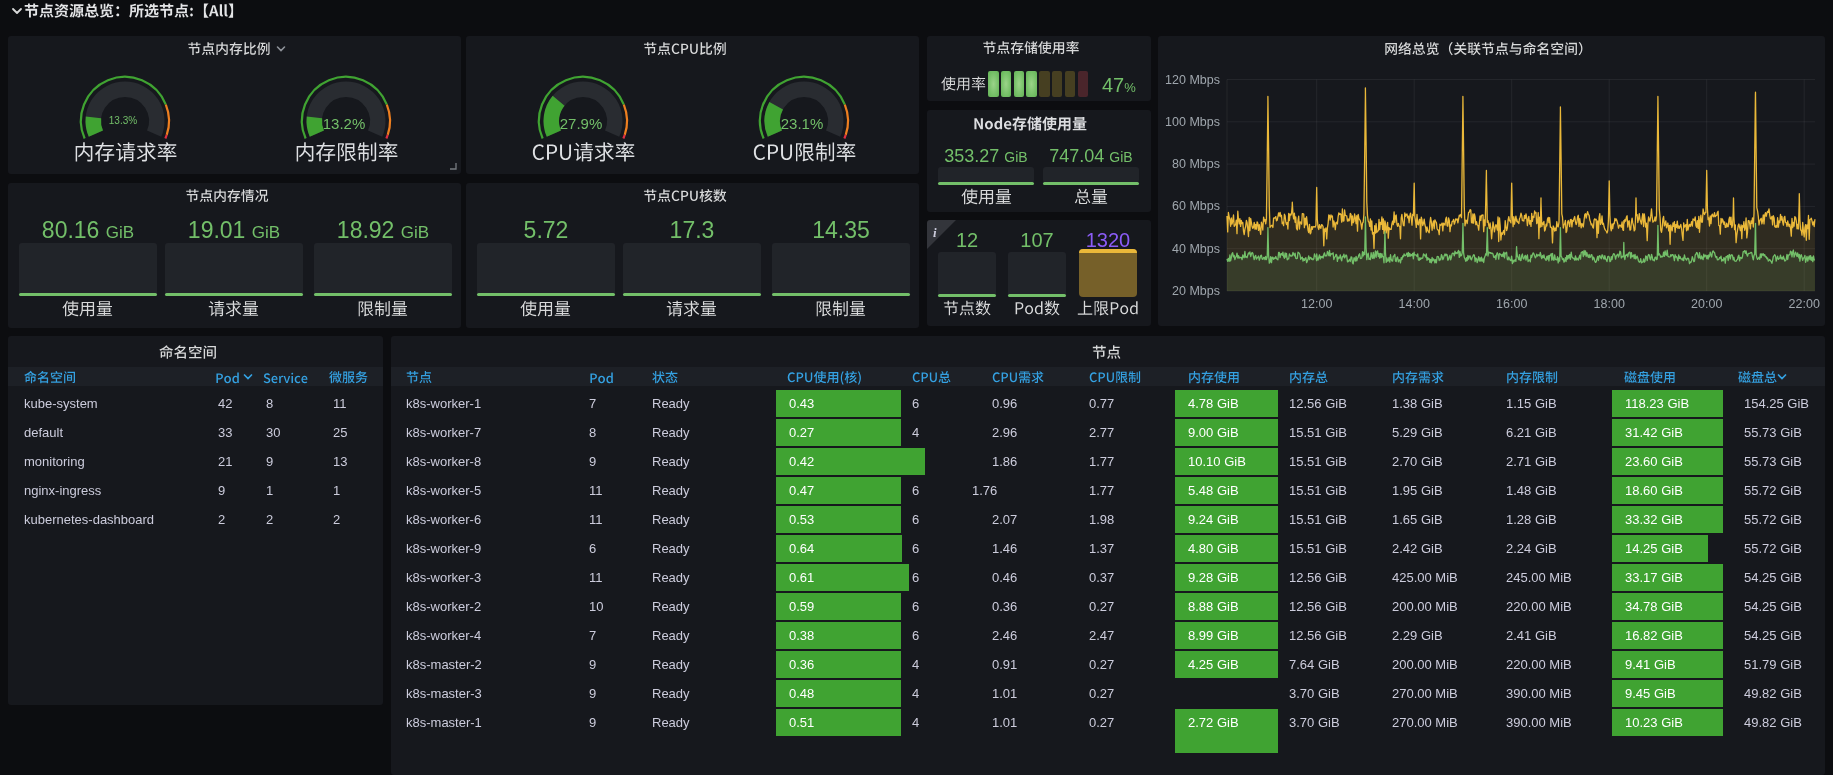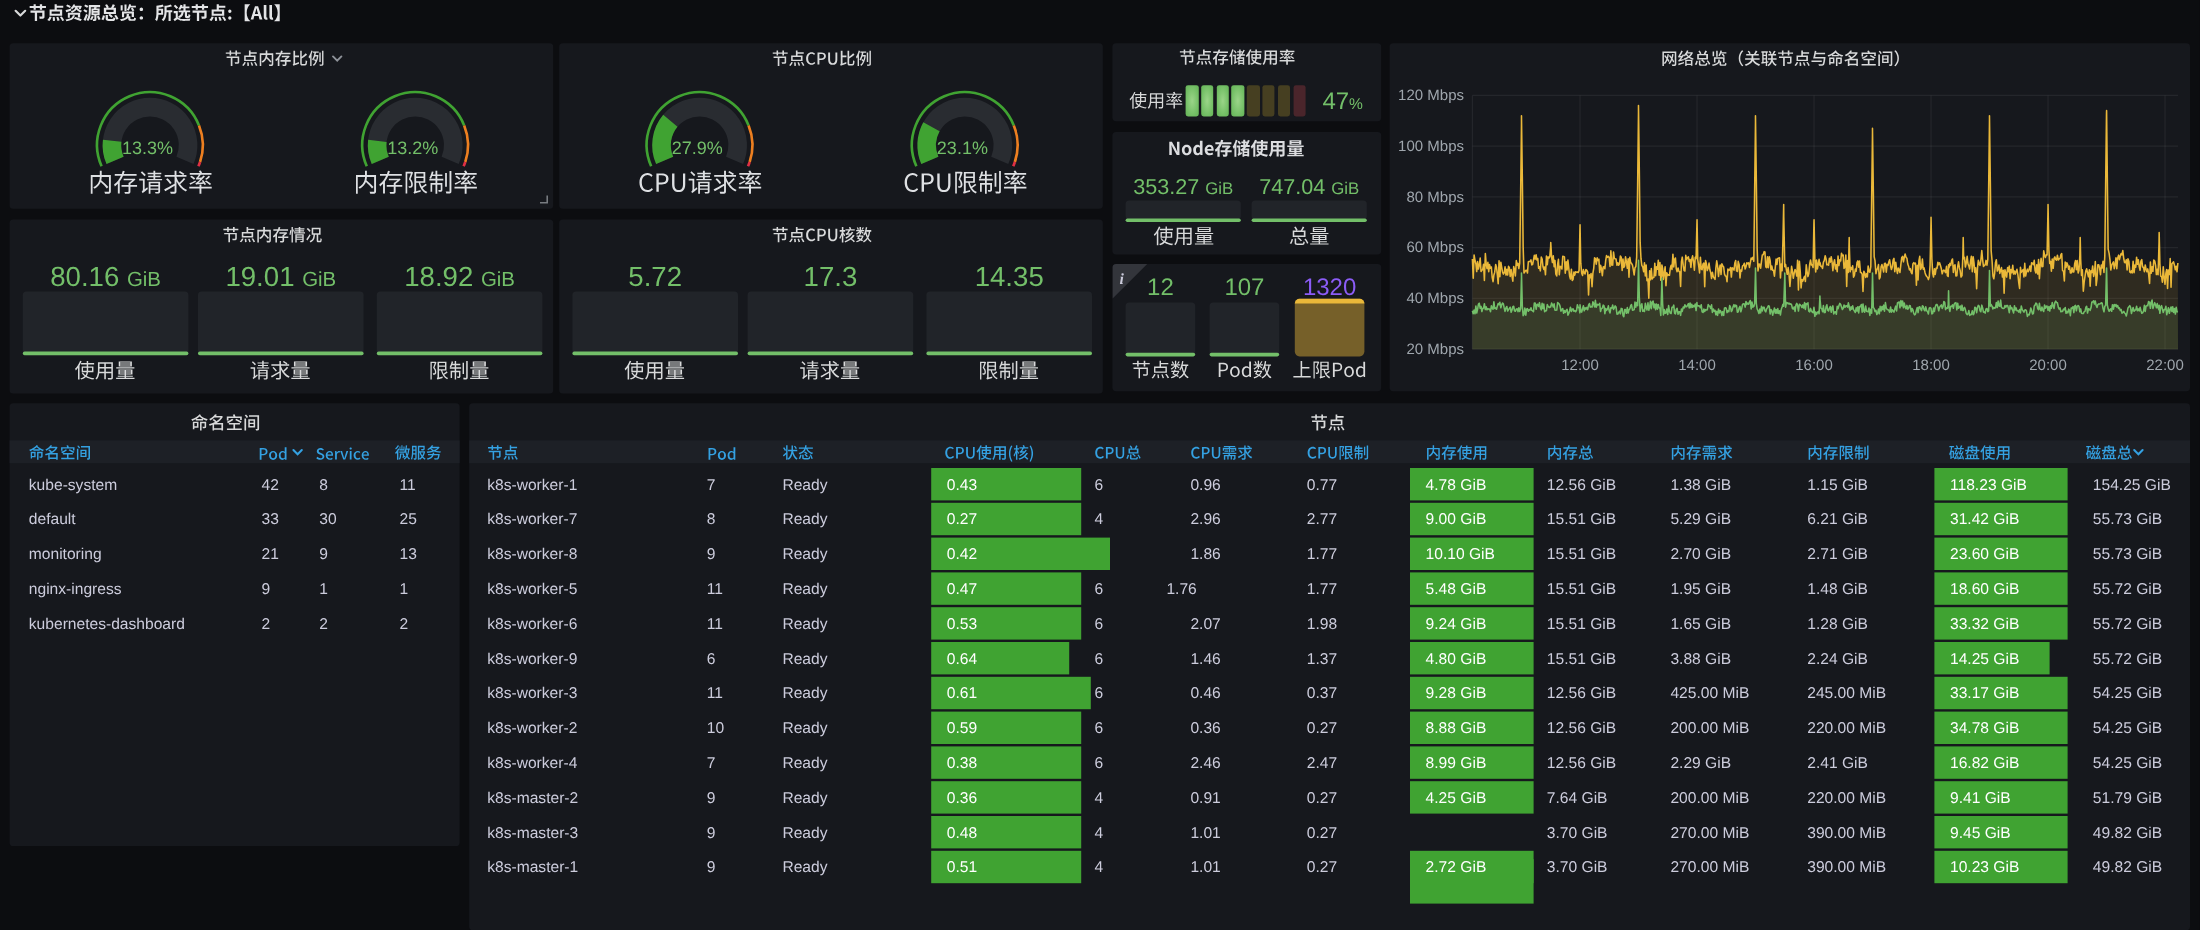--- a/index.html
+++ b/index.html
@@ -31,21 +31,21 @@
 <svg class="abs" style="left:276px;top:45px" width="10" height="8" viewBox="0 0 10 8">
     <path d="M1.5 2 L5 5.5 L8.5 2" stroke="#8e9299" stroke-width="1.6" fill="none" stroke-linecap="round"></path>
   </svg>
 <svg class="abs" style="left:73px;top:69px" width="104" height="104" viewBox="0 0 104 104">
     <path d="M11.65 69.54A44 44 0 1 1 92.82 35.59" stroke="#40a332" stroke-width="2.2" fill="none"></path>
     <path d="M92.82 35.59A44 44 0 0 1 93.72 65.97" stroke="#ed7f20" stroke-width="2.2" fill="none"></path>
     <path d="M93.72 65.97A44 44 0 0 1 92.35 69.54" stroke="#e02f44" stroke-width="2.2" fill="none"></path>
     <path d="M22.88 64.66A31.75 31.75 0 1 1 81.12 64.66" stroke="#292c31" stroke-width="15.5" fill="none"></path>
     <path d="M22.88 64.66A31.75 31.75 0 0 1 20.47 48.30" stroke="#40a332" stroke-width="15.5" fill="none"></path>
   </svg>
-<div class="abs" style="left:73px;top:115px;width:100px;text-align:center;font-size:15px;color:#73bf69">13.3%</div>
+<div class="abs" style="left:73px;top:115px;width:100px;text-align:center;font-size:10px;color:#73bf69">13.3%</div>
 <svg style="position:absolute;left:72.5px;top:138.6px;overflow:visible" width="105" height="27" viewBox="0 -21 105.0 27.3">
     <path d="M2.1 -14V1.7H3.6V-12.5H9.7C9.6 -9.7 8.8 -6.3 4.2 -3.8C4.6 -3.5 5.1 -2.9 5.3 -2.6C8.1 -4.2 9.7 -6.2 10.5 -8.2C12.4 -6.4 14.5 -4.3 15.6 -2.8L16.9 -3.9C15.6 -5.4 13 -7.9 10.9 -9.7C11.2 -10.7 11.3 -11.6 11.3 -12.5H17.4V-0.4C17.4 -0 17.3 0.1 16.9 0.1C16.5 0.1 15 0.1 13.5 0.1C13.8 0.5 14 1.2 14.1 1.7C16 1.7 17.3 1.7 18 1.4C18.7 1.1 19 0.6 19 -0.4V-14H11.3V-17.6H9.7V-14Z M33.9 -7.3V-5.6H28V-4.1H33.9V-0.2C33.9 0.1 33.8 0.2 33.4 0.2C33.1 0.2 31.8 0.2 30.4 0.2C30.6 0.6 30.8 1.2 30.9 1.7C32.7 1.7 33.9 1.7 34.6 1.4C35.3 1.2 35.5 0.7 35.5 -0.2V-4.1H41.1V-5.6H35.5V-6.8C37 -7.8 38.6 -9.1 39.8 -10.3L38.8 -11.1L38.5 -11H29.8V-9.6H37C36.1 -8.7 34.9 -7.9 33.9 -7.3ZM29.1 -17.6C28.8 -16.7 28.5 -15.8 28.2 -14.9H22.3V-13.4H27.5C26.2 -10.5 24.2 -7.8 21.7 -6C21.9 -5.6 22.3 -4.9 22.4 -4.5C23.4 -5.2 24.2 -5.9 24.9 -6.7V1.6H26.5V-8.6C27.6 -10.1 28.5 -11.7 29.3 -13.4H40.7V-14.9H29.9C30.2 -15.7 30.5 -16.5 30.7 -17.2Z M44.2 -16.2C45.3 -15.2 46.7 -13.8 47.4 -13L48.4 -14.1C47.8 -14.9 46.4 -16.2 45.3 -17.2ZM42.9 -11V-9.5H46V-1.8C46 -0.9 45.4 -0.3 45 -0C45.3 0.3 45.7 0.9 45.9 1.3C46.2 0.9 46.7 0.4 50.3 -2.3C50.1 -2.6 49.8 -3.2 49.7 -3.7L47.5 -2V-11ZM52.4 -4.5H59V-2.7H52.4ZM52.4 -5.6V-7.2H59V-5.6ZM54.9 -17.6V-16H50V-14.8H54.9V-13.4H50.5V-12.3H54.9V-10.8H49.4V-9.6H62.2V-10.8H56.4V-12.3H60.9V-13.4H56.4V-14.8H61.5V-16H56.4V-17.6ZM50.9 -8.4V1.7H52.4V-1.6H59V-0.1C59 0.1 58.9 0.2 58.6 0.3C58.3 0.3 57.3 0.3 56.2 0.2C56.4 0.6 56.6 1.2 56.7 1.6C58.2 1.6 59.1 1.6 59.7 1.3C60.3 1.1 60.5 0.7 60.5 -0.1V-8.4Z M65.5 -10.5C66.8 -9.3 68.3 -7.6 68.9 -6.5L70.2 -7.4C69.5 -8.6 68 -10.2 66.7 -11.3ZM63.9 -1.9 64.9 -0.4C67.1 -1.7 69.9 -3.4 72.7 -5.1V-0.5C72.7 -0 72.5 0.1 72.1 0.1C71.7 0.1 70.3 0.1 68.9 0C69.1 0.5 69.4 1.3 69.5 1.7C71.3 1.7 72.6 1.7 73.3 1.4C74 1.1 74.3 0.7 74.3 -0.5V-8.8C76.1 -4.9 78.7 -1.7 82.2 -0.1C82.4 -0.5 82.9 -1.1 83.3 -1.4C81 -2.4 79 -4.2 77.4 -6.3C78.8 -7.5 80.5 -9.2 81.8 -10.7L80.5 -11.6C79.5 -10.3 77.9 -8.7 76.6 -7.5C75.6 -8.9 74.9 -10.6 74.3 -12.3V-12.6H82.7V-14.1H80.1L81 -15.1C80.2 -15.8 78.5 -16.8 77.2 -17.5L76.2 -16.5C77.5 -15.9 79.1 -14.8 79.9 -14.1H74.3V-17.6H72.7V-14.1H64.4V-12.6H72.7V-6.7C69.5 -4.9 66 -3 63.9 -1.9Z M101.4 -13.5C100.7 -12.7 99.4 -11.5 98.4 -10.8L99.6 -10C100.5 -10.7 101.8 -11.7 102.7 -12.7ZM85.2 -7.1 86 -5.8C87.4 -6.5 89.1 -7.4 90.7 -8.3L90.4 -9.5C88.5 -8.5 86.5 -7.6 85.2 -7.1ZM85.8 -12.6C86.9 -11.9 88.3 -10.8 89 -10.1L90.1 -11.1C89.4 -11.8 88 -12.8 86.9 -13.4ZM98.2 -8.6C99.7 -7.7 101.5 -6.4 102.4 -5.6L103.5 -6.5C102.6 -7.4 100.7 -8.6 99.3 -9.4ZM85.1 -4.2V-2.8H93.7V1.7H95.3V-2.8H104V-4.2H95.3V-6H93.7V-4.2ZM93.1 -17.4C93.5 -16.9 93.8 -16.3 94.1 -15.8H85.5V-14.3H93.2C92.6 -13.3 91.9 -12.4 91.6 -12.2C91.3 -11.8 91 -11.6 90.7 -11.5C90.8 -11.1 91 -10.5 91.1 -10.1C91.4 -10.3 91.9 -10.4 94.3 -10.6C93.3 -9.5 92.4 -8.7 92 -8.4C91.2 -7.8 90.7 -7.4 90.2 -7.3C90.4 -6.9 90.6 -6.2 90.7 -6C91.1 -6.2 91.9 -6.3 97.4 -6.8C97.6 -6.4 97.8 -6 97.9 -5.7L99.2 -6.2C98.8 -7.2 97.7 -8.7 96.7 -9.8L95.6 -9.3C95.9 -8.9 96.3 -8.4 96.6 -8L92.9 -7.6C94.7 -9.1 96.6 -11 98.3 -12.9L97 -13.7C96.5 -13.1 96 -12.5 95.5 -11.9L92.8 -11.8C93.5 -12.5 94.2 -13.4 94.8 -14.3H103.8V-15.8H95.9C95.7 -16.4 95.2 -17.2 94.7 -17.8Z" fill="#dee0e3"></path>
   </svg>
 <svg class="abs" style="left:294px;top:69px" width="104" height="104" viewBox="0 0 104 104">
     <path d="M11.65 69.54A44 44 0 1 1 92.82 35.59" stroke="#40a332" stroke-width="2.2" fill="none"></path>
     <path d="M92.82 35.59A44 44 0 0 1 93.72 65.97" stroke="#ed7f20" stroke-width="2.2" fill="none"></path>
     <path d="M93.72 65.97A44 44 0 0 1 92.35 69.54" stroke="#e02f44" stroke-width="2.2" fill="none"></path>
     <path d="M22.88 64.66A31.75 31.75 0 1 1 81.12 64.66" stroke="#292c31" stroke-width="15.5" fill="none"></path>
     <path d="M22.88 64.66A31.75 31.75 0 0 1 20.45 48.43" stroke="#40a332" stroke-width="15.5" fill="none"></path>
   </svg>
@@ -359,24 +359,24 @@
 <div class="cell" style="left:776px;top:506.0px;width:125px;height:27px">0.53</div>
 <div class="cell" style="left:1175px;top:506.0px;width:103px;height:27px">9.24 GiB</div>
 <div class="cell" style="left:1612px;top:506.0px;width:111px;height:27px">33.32 GiB</div>
 <div class="num" style="left:406px;top:540.5px">k8s-worker-9</div>
 <div class="num" style="left:589px;top:540.5px">6</div>
 <div class="num" style="left:652px;top:540.5px">Ready</div>
 <div class="num" style="left:912px;top:540.5px">6</div>
 <div class="num" style="left:992px;top:540.5px">1.46</div>
 <div class="num" style="left:1089px;top:540.5px">1.37</div>
 <div class="num" style="left:1289px;top:540.5px">15.51 GiB</div>
-<div class="num" style="left:1392px;top:540.5px">3.88 GiB</div>
+<div class="num" style="left:1392px;top:540.5px">2.42 GiB</div>
 <div class="num" style="left:1506px;top:540.5px">2.24 GiB</div>
 <div class="num" style="left:1744px;top:540.5px">55.72 GiB</div>
-<div class="cell" style="left:776px;top:535.0px;width:115px;height:27px">0.64</div>
+<div class="cell" style="left:776px;top:535.0px;width:126px;height:27px">0.64</div>
 <div class="cell" style="left:1175px;top:535.0px;width:103px;height:27px">4.80 GiB</div>
 <div class="cell" style="left:1612px;top:535.0px;width:96px;height:27px">14.25 GiB</div>
 <div class="num" style="left:406px;top:569.5px">k8s-worker-3</div>
 <div class="num" style="left:589px;top:569.5px">11</div>
 <div class="num" style="left:652px;top:569.5px">Ready</div>
 <div class="num" style="left:912px;top:569.5px">6</div>
 <div class="num" style="left:992px;top:569.5px">0.46</div>
 <div class="num" style="left:1089px;top:569.5px">0.37</div>
 <div class="num" style="left:1289px;top:569.5px">12.56 GiB</div>
 <div class="num" style="left:1392px;top:569.5px">425.00 MiB</div>

